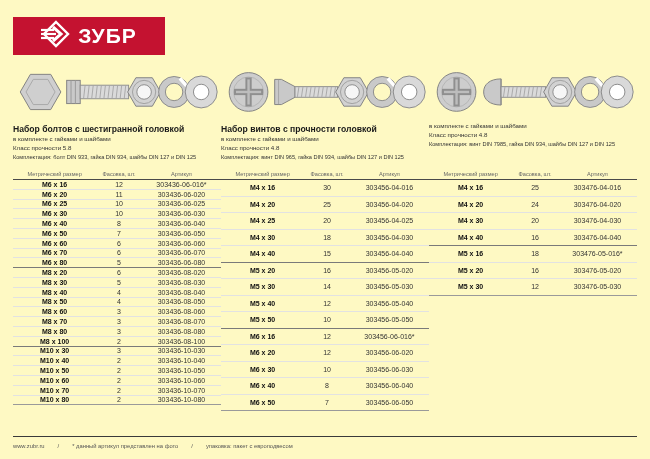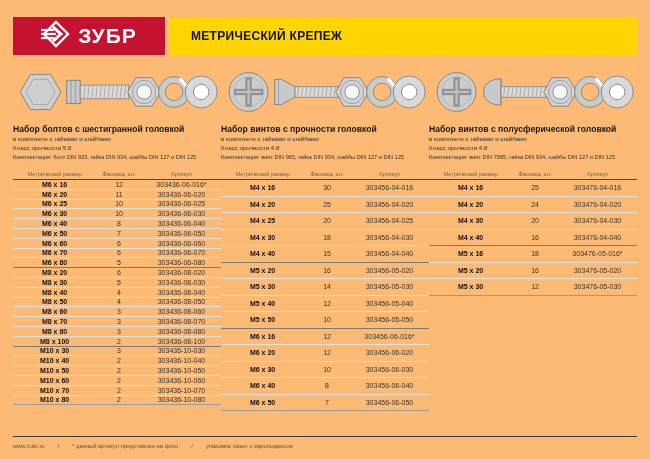--- a/index.html
+++ b/index.html
@@ -1,18 +1,18 @@
 <!DOCTYPE html>
 <html style="--brand-red: #c41230; --brand-yellow: #ffd600;"><head>
 <meta charset="utf-8">
 <style>
   * { margin:0; padding:0; box-sizing:border-box; }
   html,body { width:650px; height:459px; background:#ffffff;
     font-family:"Liberation Sans", sans-serif; overflow:hidden; }
-  .page { position:relative; width:650px; height:459px; background:#fdba74; }
+  .page { position:relative; width:650px; height:459px; background:#fef9c3; }
 
   
   .header { position:absolute; left:13px; right:13px; top:17px; height:38px; display:flex; }
   .logo { width:152px; background:var(--brand-red,#c41230); display:flex;
     align-items:center; justify-content:center; gap:7px; }
   .logo-text { color:#fff; font-weight:bold; font-size:21px; letter-spacing:1px; }
   .banner { flex:1; margin-left:4px; background:var(--brand-yellow,#ffd600);
     display:flex; align-items:center; padding-left:22px; }
   .banner span { font-weight:bold; font-size:12px; color:#111; letter-spacing:.3px; }
 
@@ -53,23 +53,20 @@
       <span>
         <svg width="30" height="30" viewBox="0 0 30 30">
           <polygon points="15,3 27,15 15,27 3,15" fill="none" stroke="#ffffff" stroke-width="2.4"></polygon>
           <line x1="0" y1="11" x2="13" y2="11" stroke="#ffffff" stroke-width="2.2"></line>
           <line x1="0" y1="15" x2="15" y2="15" stroke="#ffffff" stroke-width="2.2"></line>
           <line x1="0" y1="19" x2="13" y2="19" stroke="#ffffff" stroke-width="2.2"></line>
           <polyline points="12,8 20,15 12,22" fill="none" stroke="#ffffff" stroke-width="3"></polyline>
         </svg>
       </span>
       <span class="logo-text">ЗУБР</span>
-    </div>
-    <div class="banner">
-      <span>МЕТРИЧЕСКИЙ КРЕПЕЖ</span>
     </div>
   </div>
 
   <div class="columns" id="columns">
       <section class="product">
         <div class="img">
           <svg viewBox="0 0 210 62" preserveAspectRatio="xMidYMid meet">
     <polygon points="5,32 15.5,13.8 36.5,13.8 47,32 36.5,50.2 15.5,50.2" fill="#cfcfcf" stroke="#808080"></polygon>
     <polygon points="11,32 18.5,19 33.5,19 41,32 33.5,45 18.5,45" fill="none" stroke="#a8a8a8"></polygon>
     <rect x="53" y="20" width="14" height="24" fill="#c9c9c9" stroke="#828282"></rect>
@@ -379,21 +376,20 @@
             <circle cx="133" cy="32" r="7.5" fill="#f6f6f6" stroke="#8c8c8c"></circle>
             <circle cx="164" cy="32" r="12.5" fill="none" stroke="#c9c9c9" stroke-width="7"></circle>
             <circle cx="164" cy="32" r="16" fill="none" stroke="#8a8a8a"></circle>
             <circle cx="164" cy="32" r="9" fill="none" stroke="#8a8a8a"></circle>
             <line x1="170" y1="18" x2="177" y2="26" stroke="#ffffff" stroke-width="3.5"></line>
             <circle cx="192" cy="32" r="16.5" fill="#d9d9d9" stroke="#8a8a8a"></circle>
             <circle cx="192" cy="32" r="8" fill="#ffffff" stroke="#8a8a8a"></circle>
           </svg>
         </div>
     <div class="product-info">
-      <h2>Набор винтов с полусферической головкой</h2>
       <div class="sub">в комплекте с гайками и шайбами</div>
       <div class="sub">Класс прочности 4.8</div>
       <div class="sub small">Комплектация: винт DIN 7985, гайка DIN 934, шайбы DIN 127 и DIN 125</div>
     </div>
     <table class="normal">
       <thead>
             <tr>
               <th>Метрический размер</th>
               <th>Фасовка, шт.</th>
               <th>Артикул</th>

